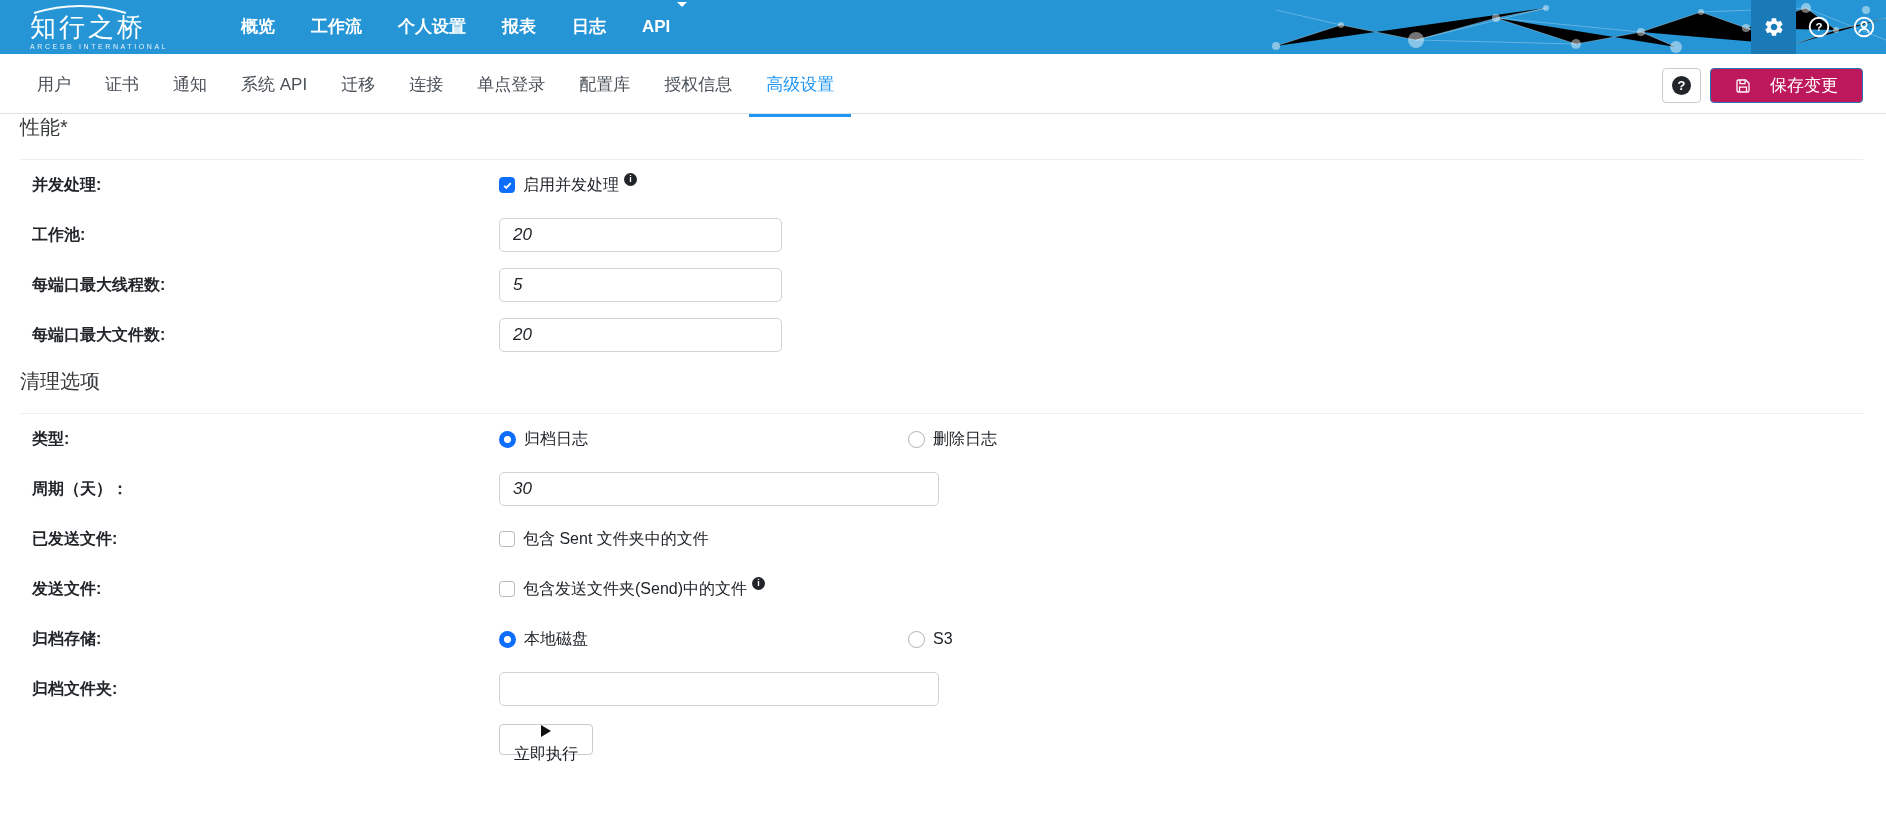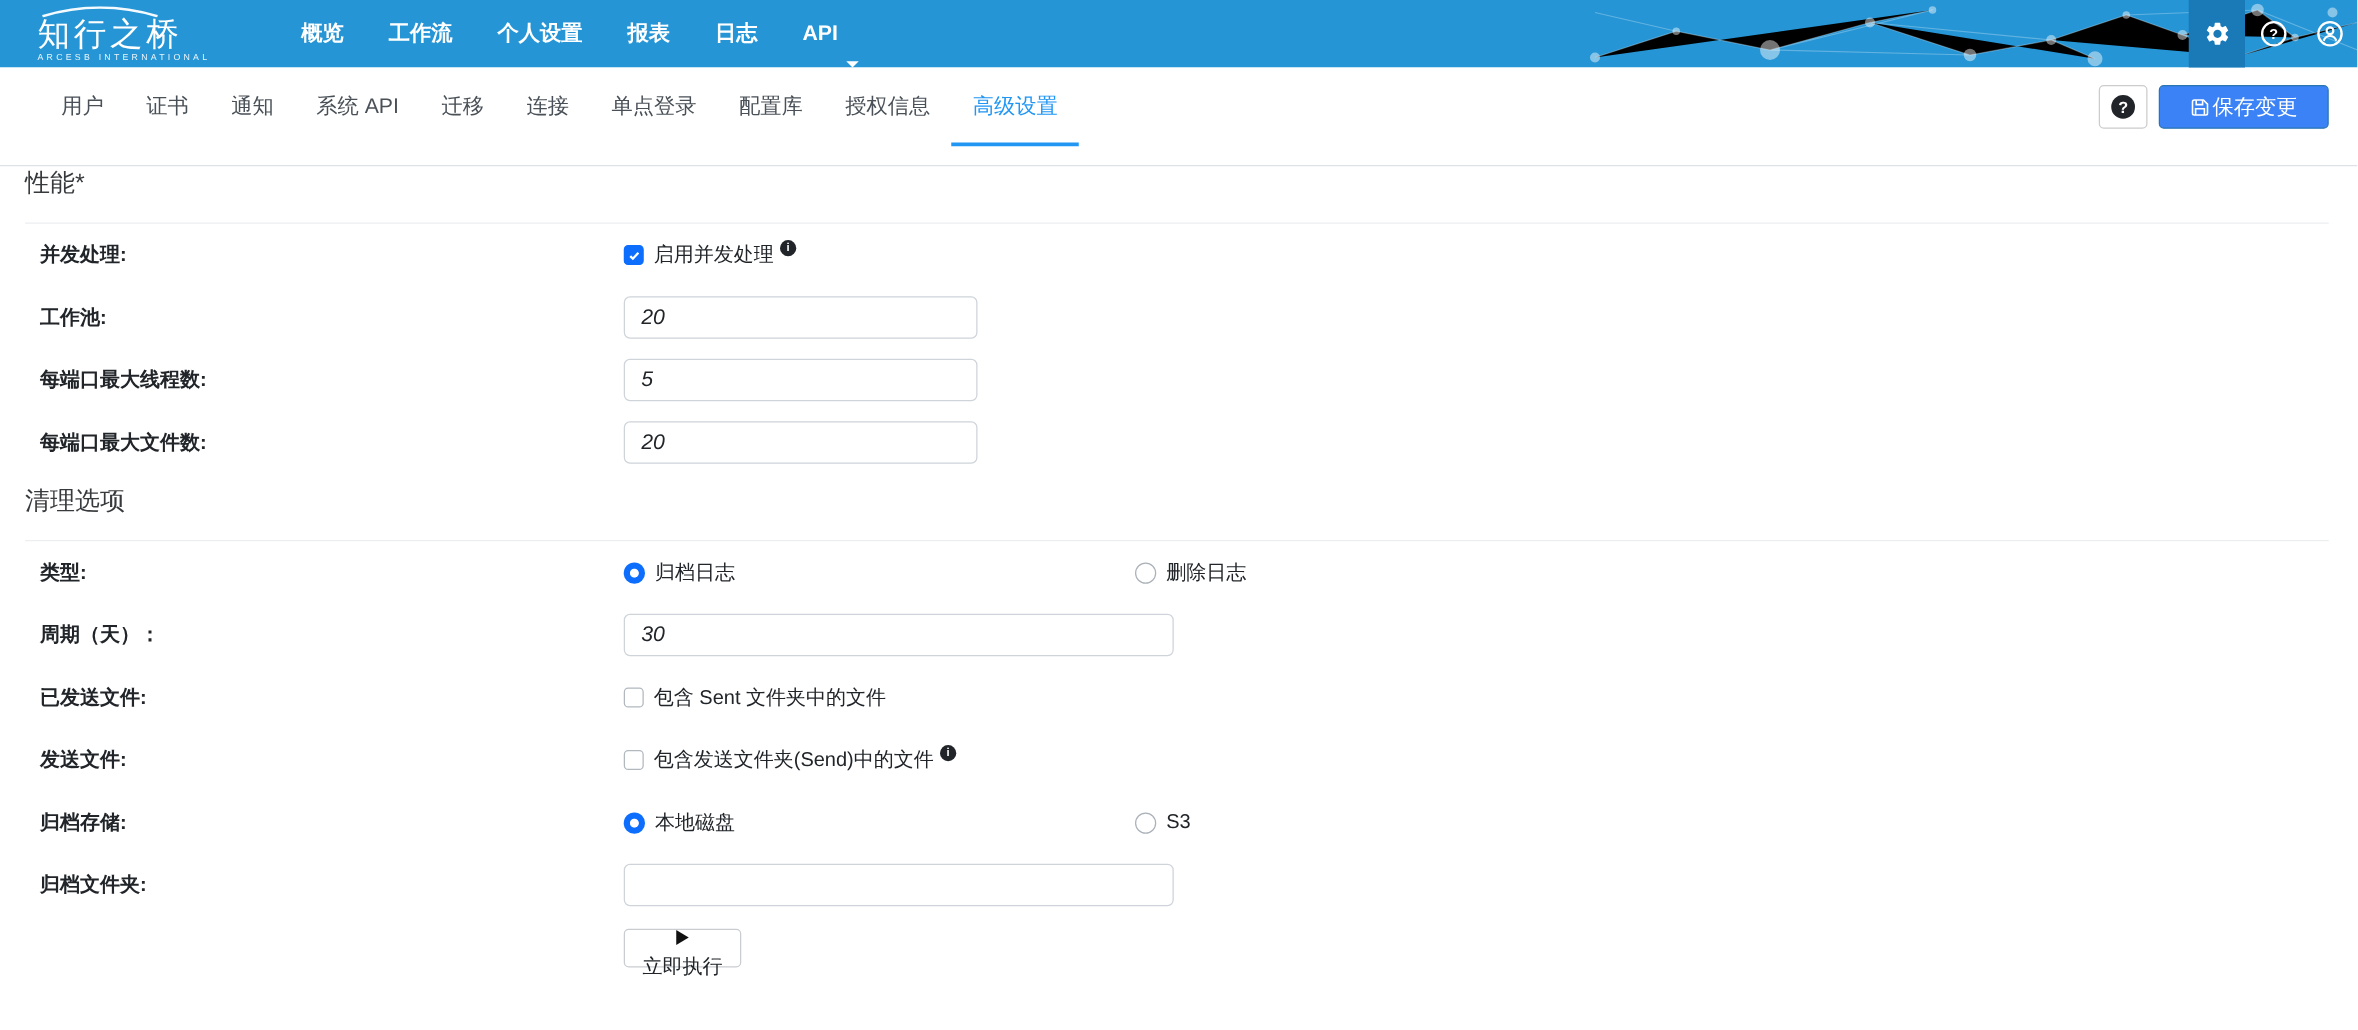--- a/index.html
+++ b/index.html
@@ -7,34 +7,34 @@
               font-family:"Liberation Sans","DejaVu Sans",sans-serif; }
 
   
   .navbar { position:relative; height:54px; background:#2595d5; display:flex; align-items:center; }
   .plexus { position:absolute; right:0; top:0; height:54px; width:640px; pointer-events:none; }
   .brand { margin-left:30px; width:168px; color:#fff; position:relative; z-index:2; cursor:pointer; }
   .brand-arc { display:block; margin-left:2px; }
   .brand-title { font-size:26px; line-height:26px; letter-spacing:3px; font-weight:400; }
   .brand-sub { font-size:7px; letter-spacing:2.6px; margin-top:3px; color:rgba(255,255,255,.9); white-space:nowrap; }
   .navbar-nav { display:flex; margin-left:25px; z-index:2; }
-  .nav-item { color:#fff; font-size:17px; font-weight:600; line-height:54px; padding:0 18px; cursor:pointer; display:flex; align-items:flex-end; gap:7px; }
+  .nav-item { color:#fff; font-size:17px; font-weight:600; line-height:54px; padding:0 18px; cursor:pointer; display:flex; align-items:flex-start; gap:7px; }
   .caret { width:0; height:0; border-left:5px solid transparent; border-right:5px solid transparent; border-top:5px solid #fff; margin-top:2px; }
   .nav-right { position:absolute; right:0; top:0; height:54px; display:flex; align-items:center; z-index:2; }
   .nav-icon-btn { width:45px; height:54px; display:flex; align-items:center; justify-content:center; cursor:pointer; }
   .nav-icon-btn.active { background:#1a7ab8; }
 
   
-  .tabbar { position:relative; height:79px; border-bottom:1px solid #dee2e6; display:flex; padding-left:32px; background:#fff; }
+  .tabbar { position:relative; height:60px; border-bottom:1px solid #dee2e6; display:flex; padding-left:20px; background:#fff; }
   .tab { font-size:17px; color:#495057; padding:0 17px; display:flex; align-items:center; height:63px; border-bottom:3px solid transparent; cursor:pointer; white-space:nowrap; }
   .tab.active { color:#2196f3; border-bottom-color:#2196f3; }
   .tab-actions { position:absolute; right:23px; top:14px; display:flex; gap:9px; }
   .help-btn { width:39px; height:35px; background:#fff; border:1px solid #ccc; border-radius:4px; display:flex; align-items:center; justify-content:center; cursor:pointer; }
   .help-btn-circle { width:19px; height:19px; border-radius:50%; background:#212529; color:#fff; font-size:13px; font-weight:700; display:flex; align-items:center; justify-content:center; }
-  .save-btn { height:35px; padding:0 24px; background:#3b82f6; border:1px solid #2a74b1; border-radius:4px; color:#fff; font-size:17px; display:flex; align-items:center; gap:2px; cursor:pointer; }
+  .save-btn { height:35px; padding:0 24px; background:#be185d; border:1px solid #2a74b1; border-radius:4px; color:#fff; font-size:17px; display:flex; align-items:center; gap:19px; cursor:pointer; }
 
   
   .content { padding:0 23px 0 20px; }
   .section-title { font-size:20px; font-weight:400; color:#373a3c; padding-bottom:18px; border-bottom:1px solid #eceeef; }
   .form-row { display:flex; align-items:center; height:34px; margin-bottom:16px; }
   .form-row.first { margin-top:8px; }
   .row-label { width:479px; padding-left:12px; font-size:16px; font-weight:700; color:#212529; flex:none; }
   .control { display:flex; align-items:center; }
   .text-input { width:283px; height:34px; border:1px solid #ced4da; border-radius:5px; padding:0 13px; font-size:17px; color:#212529; font-family:inherit; outline:none; background:#fff;font-style:italic; }
   .text-input.wide { width:440px; }

